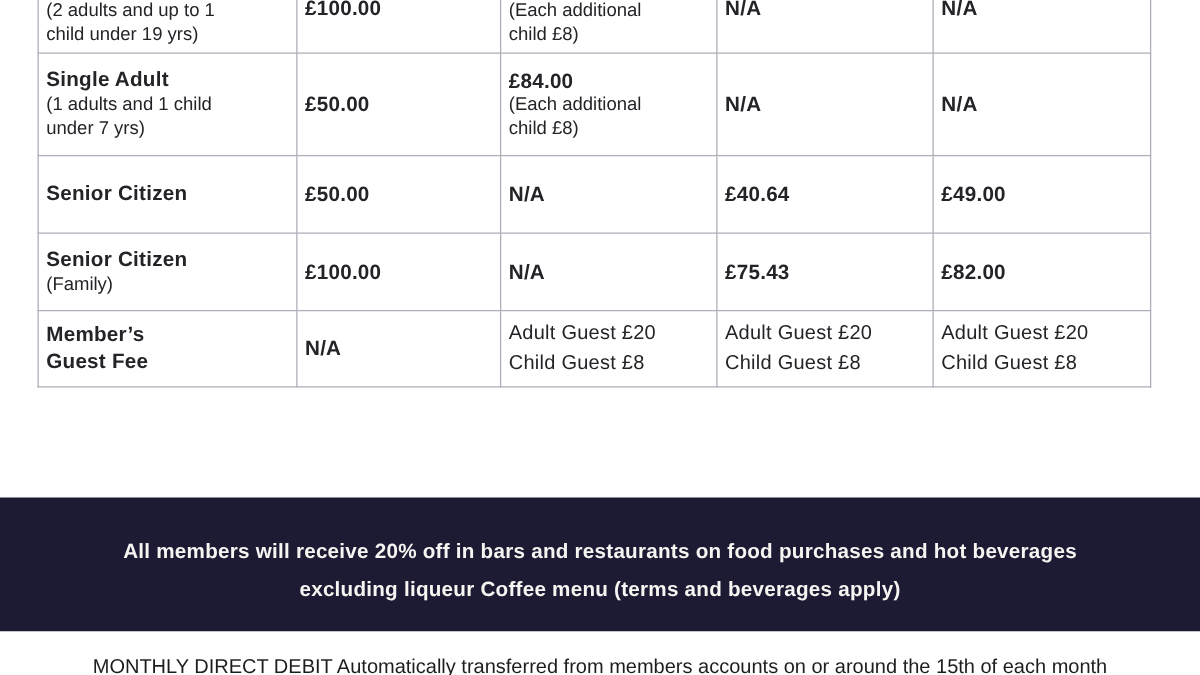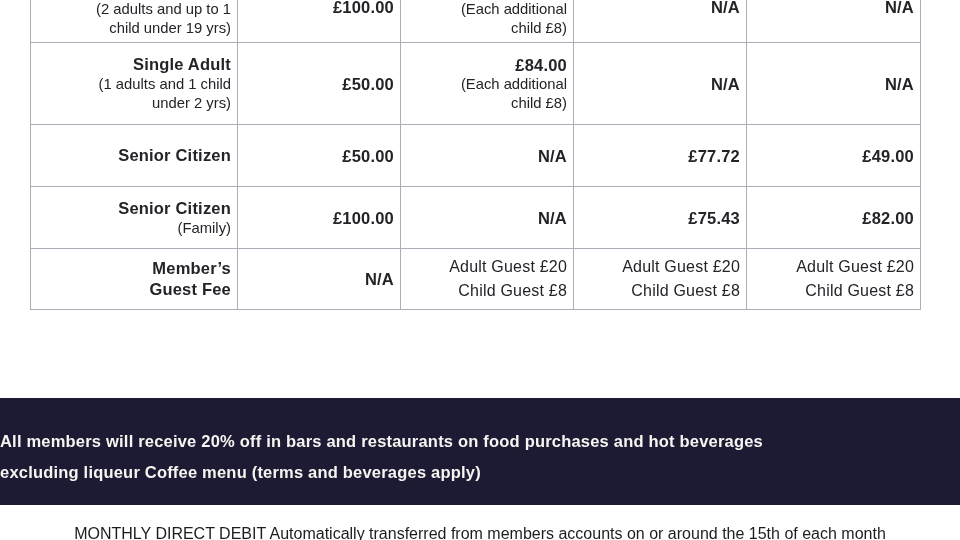--- a/index.html
+++ b/index.html
@@ -9,42 +9,42 @@
     font-family:"Liberation Sans",sans-serif;
     -webkit-font-smoothing:antialiased;
   }
   
   .tbl{
     position:absolute;left:30px;top:0;width:890px;
     border-collapse:collapse;table-layout:fixed;
   }
   .tbl td{
     border:1px solid #aeacb8;
-    text-align:right;vertical-align:middle;
+    text-align:left;vertical-align:middle;
     padding:2px 6px;overflow:visible;
   }
   tr.r0 td{border-top:none;vertical-align:top}
   tr.r0{height:37px}
   tr.r1{height:82px}
   tr.r2{height:62px}
   tr.r3{height:62px}
   tr.r4{height:64px}
   tr.r5{height:61px}
   .t{font-weight:700;font-size:16.5px;line-height:21px;letter-spacing:.2px}
   .m{font-weight:700;font-size:16.5px;line-height:20px;letter-spacing:.2px}
   .s{font-weight:400;font-size:14.8px;line-height:19px}
   .g{font-weight:400;font-size:16px;line-height:24px;letter-spacing:.2px}
   
   .clip2{position:relative;top:-2px}
   .clip5{position:relative;top:-5px}
   
   .banner{
     position:absolute;left:0;top:398px;width:960px;height:107px;
     background:#1d1a33;color:#f7f5f1;
-    text-align:left;box-sizing:border-box;padding-top:28px;
+    text-align:center;box-sizing:border-box;padding-top:28px;
   }
   .banner .bline{font-weight:700;font-size:16.5px;line-height:31px;letter-spacing:.2px}
   
   .footer{
     position:absolute;left:0;top:524px;width:960px;
     text-align:center;font-size:16px;line-height:20px;color:#1d1d1f;
   }
 </style>
 </head>
 <body>
@@ -86,21 +86,21 @@
         <div class="clip5">
             <div class="m">N/A</div>
           </div>
       </td>
     </tr>
 
     <tr class="r1">
       <td>
         <div class="t">Single Adult</div>
         <div class="s">(1 adults and 1 child</div>
-        <div class="s">under 2 yrs)</div>
+        <div class="s">under 7 yrs)</div>
       </td>
       <td>
         <div class="m">£50.00</div>
       </td>
       <td>
         <div class="m">£84.00</div>
         <div class="s">(Each additional</div>
         <div class="s">child £8)</div>
       </td>
       <td>
@@ -115,21 +115,21 @@
       <td>
         <div class="t">Senior Citizen</div>
       </td>
       <td>
           <div class="m">£50.00</div>
         </td>
       <td>
           <div class="m">N/A</div>
         </td>
       <td>
-          <div class="m">£77.72</div>
+          <div class="m">£40.64</div>
         </td>
       <td>
           <div class="m">£49.00</div>
         </td>
     </tr>
 
     <tr class="r3">
       <td>
         <div class="t">Senior Citizen</div>
         <div class="s">(Family)</div>

